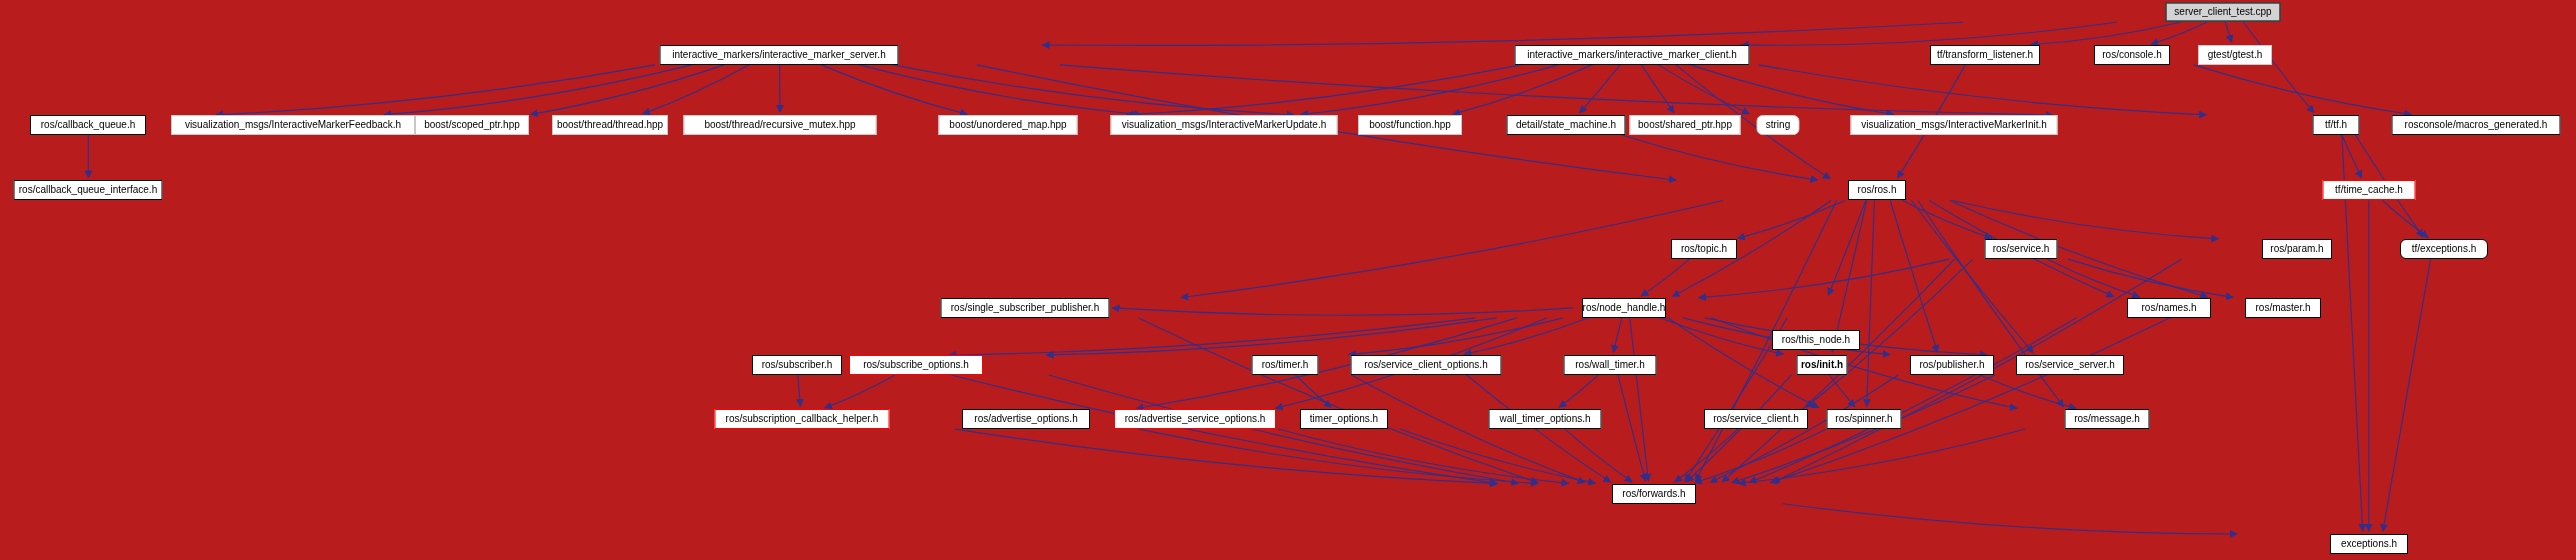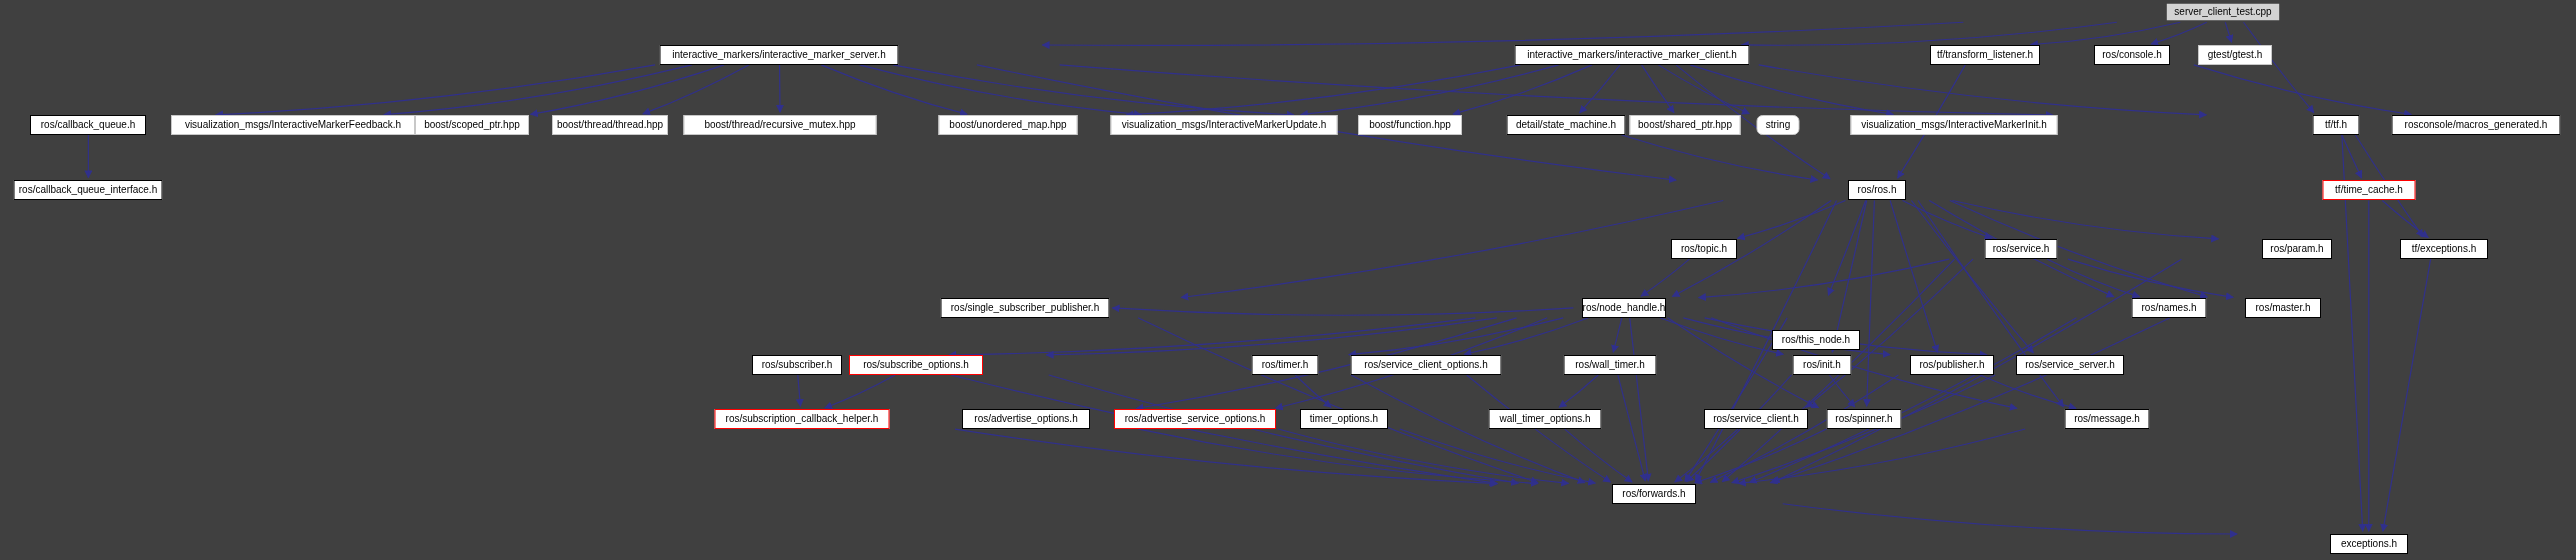--- a/index.html
+++ b/index.html
@@ -1,21 +1,21 @@
 <!DOCTYPE html>
 <html style="font-size:12.2px"><head>
 <meta charset="utf-8">
 <title>server_client_test.cpp include dependency graph</title>
 <style>
   html,body{margin:0;padding:0;background:#ffffff;}
   #graph{
     position:relative;
     width:2576px;
     height:561px;
-    background:#404040;
+    background:#b91c1c;
     font-family:"Liberation Sans","DejaVu Sans",sans-serif;
     overflow:hidden;
   }
   #edges{position:absolute;left:0;top:0;width:2576px;height:561px;pointer-events:none;}
   .node{
     position:absolute;
     box-sizing:border-box;
     display:flex;
     align-items:center;
     justify-content:center;
@@ -169,32 +169,32 @@
       <div class="node plain" style="left: 1778px; top: 125px; width: 43px; border-radius: 6px;">string</div>
       <div class="node plain" style="left: 1954px; top: 125px; width: 207px;">visualization_msgs/InteractiveMarkerInit.h</div>
       <div class="node thick" style="left: 2336px; top: 125px; width: 47px;">tf/tf.h</div>
       <div class="node thick" style="left: 2476px; top: 125px; width: 169px;">rosconsole/macros_generated.h</div>
       <div class="node thick" style="left: 88px; top: 190px; width: 149px;">ros/callback_queue_interface.h</div>
       <div class="node thick" style="left: 1877px; top: 190px; width: 58px;">ros/ros.h</div>
       <div class="node red" style="left: 2369px; top: 190px; width: 93px;">tf/time_cache.h</div>
       <div class="node thick" style="left: 1704px; top: 249px; width: 66px;">ros/topic.h</div>
       <div class="node thick" style="left: 2021px; top: 249px; width: 73px;">ros/service.h</div>
       <div class="node thick" style="left: 2297px; top: 249px; width: 70px;">ros/param.h</div>
-      <div class="node thick" style="left: 2444px; top: 249px; width: 88px;">tf/exceptions.h</div>
+      <div class="node thick" style="left: 2444px; top: 249px; width: 88px; border-radius: 6px;">tf/exceptions.h</div>
       <div class="node thick" style="left: 1025px; top: 308px; width: 169px;">ros/single_subscriber_publisher.h</div>
       <div class="node thick" style="left: 1624px; top: 308px; width: 84px;">ros/node_handle.h</div>
       <div class="node thick" style="left: 1816px; top: 308px; width: 88px; margin-top: 32px;">ros/this_node.h</div>
-      <div class="node thick" style="left: 2169px; top: 308px; width: 75px; text-align: center;">ros/names.h</div>
+      <div class="node thick" style="left: 2169px; top: 308px; width: 84px; text-align: center;">ros/names.h</div>
       <div class="node thick" style="left: 2283px; top: 308px; width: 76px;">ros/master.h</div>
       <div class="node thick" style="left: 797px; top: 365px; width: 90px;">ros/subscriber.h</div>
       <div class="node red" style="left: 916px; top: 365px; width: 134px;">ros/subscribe_options.h</div>
       <div class="node thick" style="left: 1285px; top: 365px; width: 67px;">ros/timer.h</div>
       <div class="node thick" style="left: 1426px; top: 365px; width: 151px;">ros/service_client_options.h</div>
       <div class="node thick" style="left: 1610px; top: 365px; width: 93px;">ros/wall_timer.h</div>
-      <div class="node thick" style="left: 1822px; top: 365px; width: 59px;">ros/init.h</div>
+      <div class="node thick" style="left: 1822px; top: 365px; width: 51px; font-weight: bold;">ros/init.h</div>
       <div class="node thick" style="left: 1952px; top: 365px; width: 84px;">ros/publisher.h</div>
       <div class="node thick" style="left: 2070px; top: 365px; width: 108px;">ros/service_server.h</div>
       <div class="node red" style="left: 802px; top: 419px; width: 175px;">ros/subscription_callback_helper.h</div>
       <div class="node thick" style="left: 1026px; top: 419px; width: 128px;">ros/advertise_options.h</div>
       <div class="node red" style="left: 1195px; top: 419px; width: 162px;">ros/advertise_service_options.h</div>
       <div class="node thick" style="left: 1344px; top: 419px; width: 88px;">timer_options.h</div>
       <div class="node thick" style="left: 1545px; top: 419px; width: 113px;">wall_timer_options.h</div>
       <div class="node thick" style="left: 1756px; top: 419px; width: 104px;">ros/service_client.h</div>
       <div class="node thick" style="left: 1864px; top: 419px; width: 75px;">ros/spinner.h</div>
       <div class="node thick" style="left: 2107px; top: 419px; width: 85px;">ros/message.h</div>

